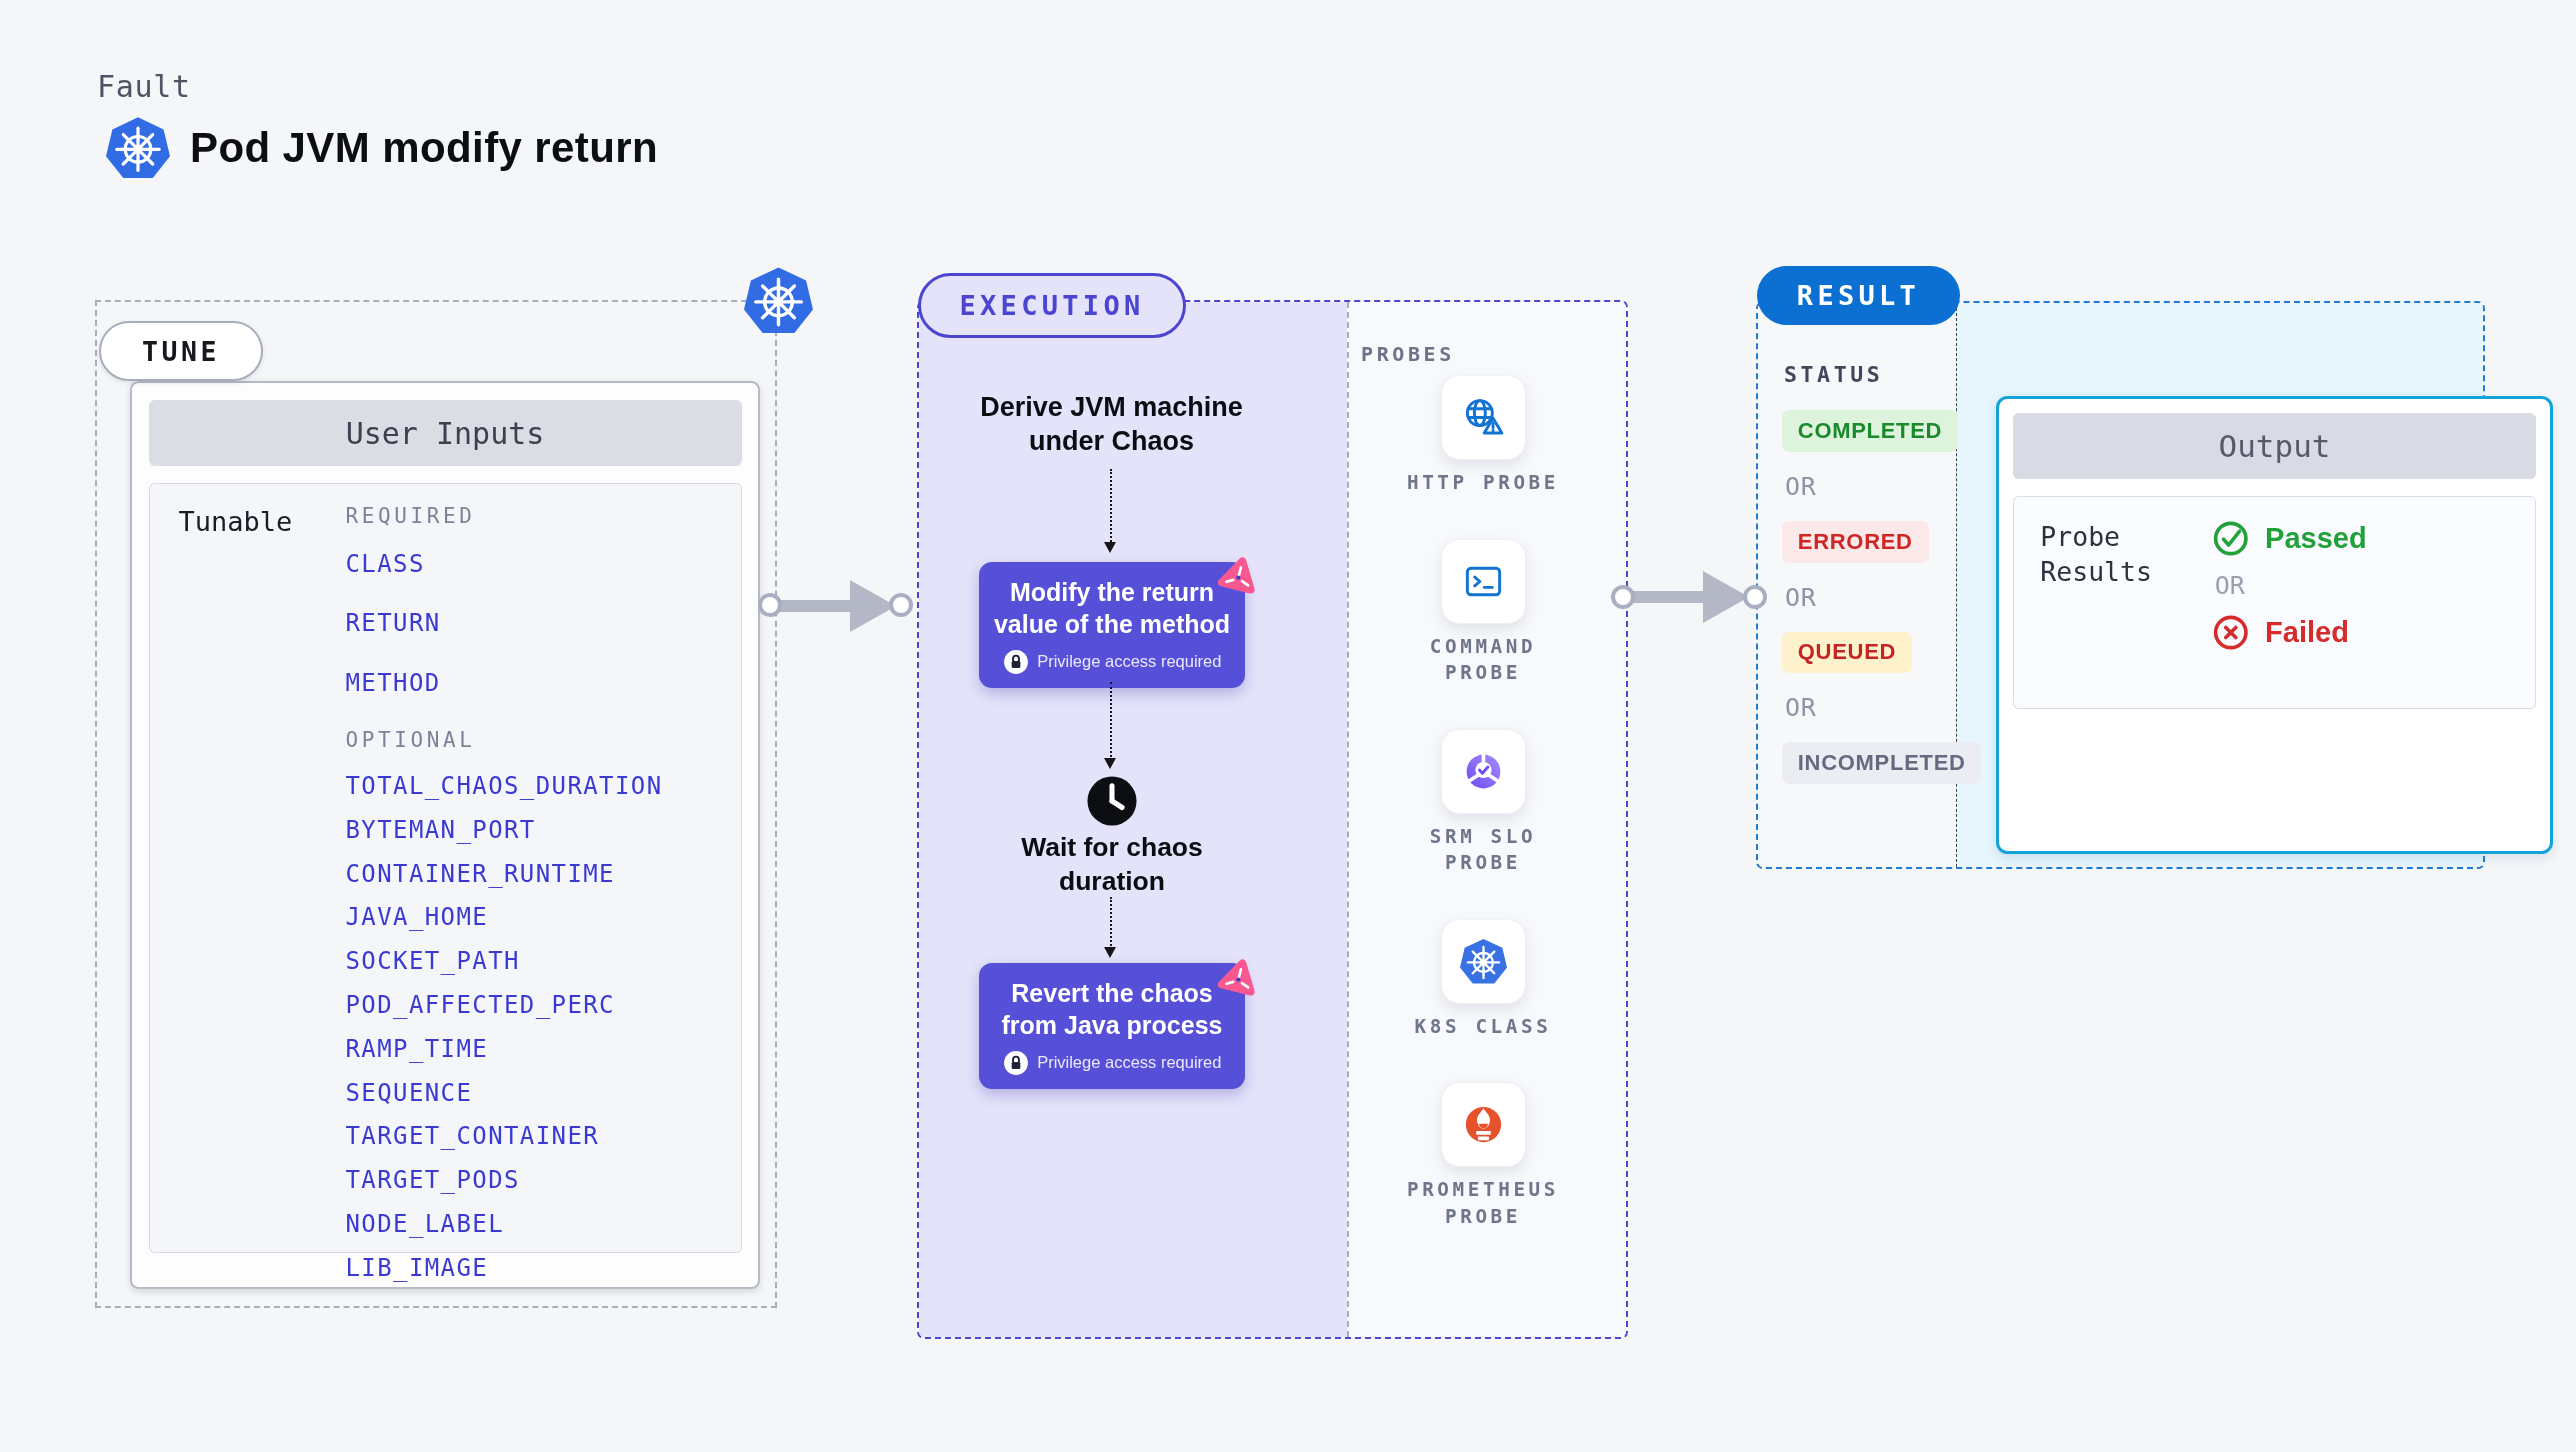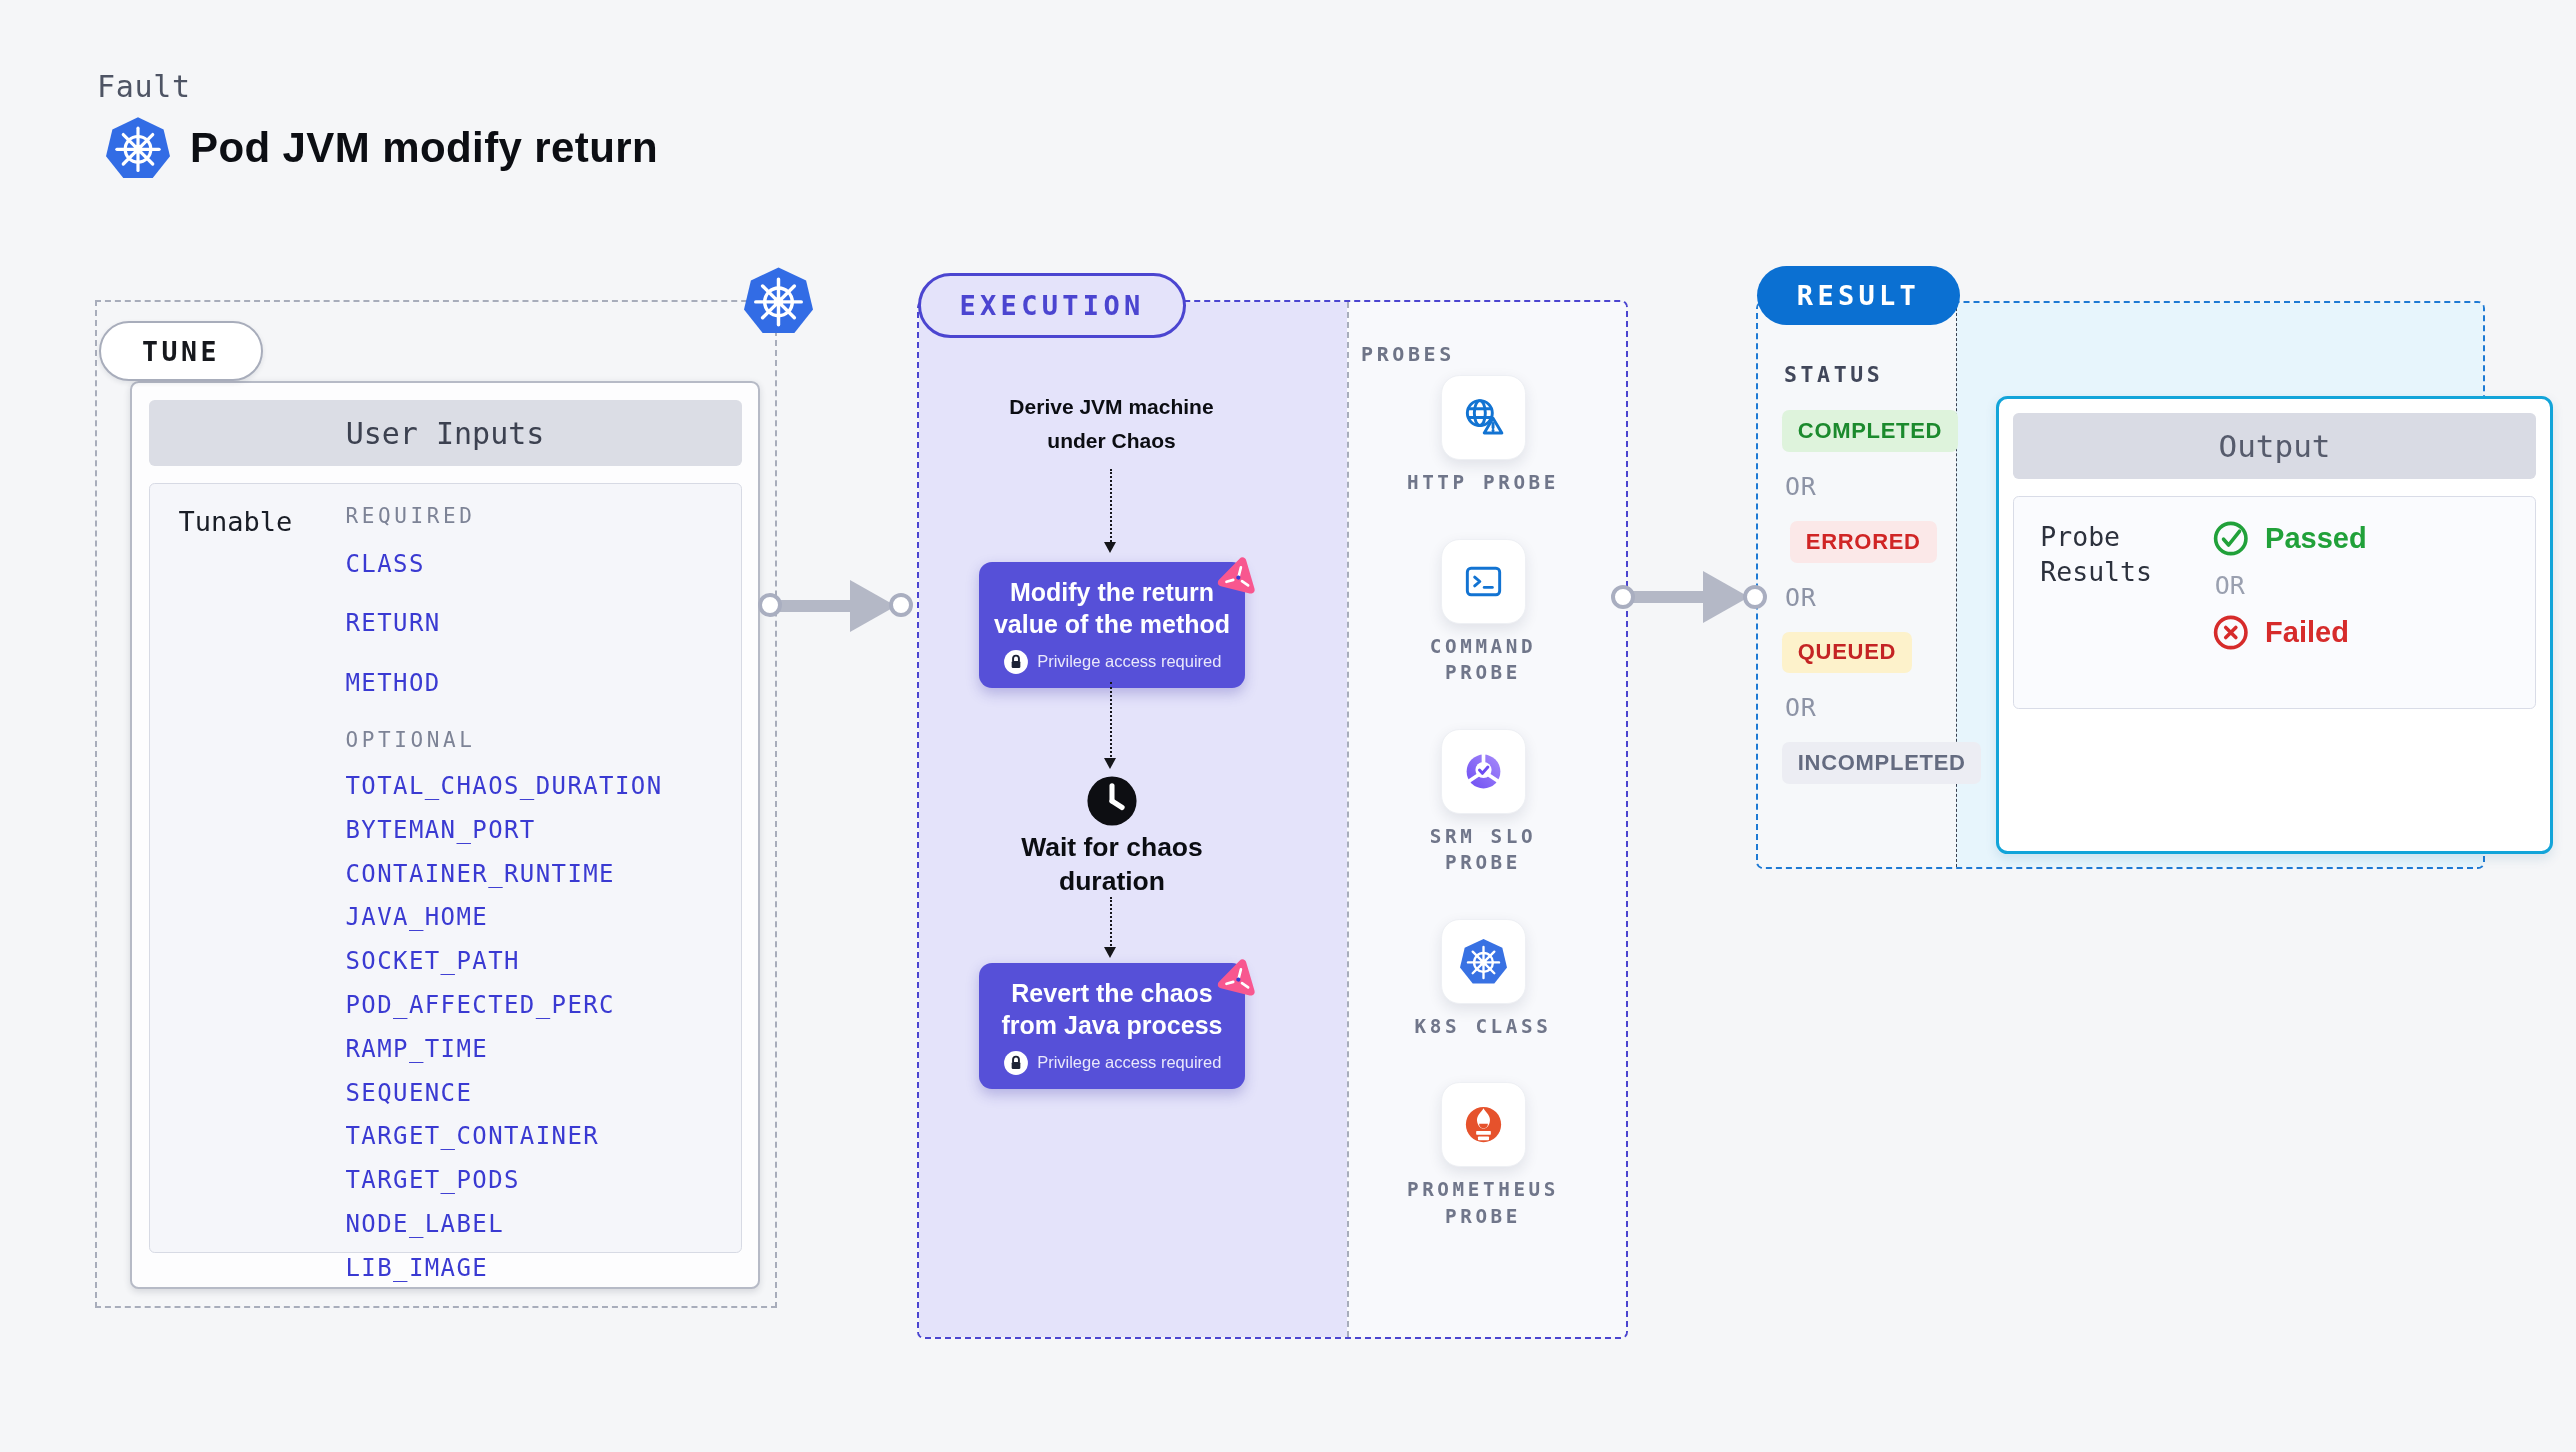--- a/index.html
+++ b/index.html
@@ -49,21 +49,21 @@
   .arrow-bar{position:absolute;height:11.5px;background:#b4b8c6;z-index:5;}
   .arrow-head{position:absolute;width:0;height:0;border-top:26px solid transparent;
         border-bottom:26px solid transparent;border-left:46px solid #b4b8c6;z-index:5;}
 
   
   .exec-box{left:917px;top:300px;width:711px;height:1039px;border:2.9px dashed #4b45d0;
         border-radius:7.2px;overflow:hidden;box-sizing:border-box;}
   .exec-lavender{position:absolute;left:0;top:0;bottom:0;width:428px;background:#e4e3fa;}
   .probes-panel{position:absolute;left:428px;right:0;top:0;bottom:0;background:#f8f9fc;
         border-left:2.1px dashed #a8adbb;}
-  .derive-text{left:943px;top:390px;width:337px;text-align:center;font-size:21px;
+  .derive-text{left:943px;top:390px;width:337px;text-align:center;font-size:27px;
         font-weight:700;color:#0b0d12;line-height:34px;z-index:4;}
   .dotted-arrow{position:absolute;width:0;border-left:2.9px dotted #15161a;z-index:4;}
   .dotted-arrow::after{content:"";position:absolute;bottom:-4.3px;left:-7.9px;
         border-left:6.4px solid transparent;border-right:6.4px solid transparent;
         border-top:11.5px solid #15161a;}
   .da1{left:1110px;top:469px;height:80px;}
   .da2{left:1110px;top:682px;height:83px;}
   .da3{left:1110px;top:897px;height:57px;}
   .action-box{position:absolute;width:266px;background:#5650d8;border-radius:13px;
         color:#fff;text-align:center;box-shadow:0 5.7px 13px rgba(60,55,170,.28);z-index:4;
@@ -100,21 +100,21 @@
   .status-panel{position:absolute;left:0;top:0;bottom:0;width:198px;background:#f6f8fa;}
   .output-panel{position:absolute;left:198px;right:0;top:0;bottom:0;background:#e7f5fc;
         border-left:1.4px dashed #3a4150;}
   .status-heading{left:1784px;top:362px;font-size:21.5px;font-weight:700;letter-spacing:3.6px;
         color:#41475a;z-index:4;}
   .status-list{left:1782px;top:410px;display:flex;flex-direction:column;align-items:flex-start;
         gap:18.6px;z-index:4;}
   .status-badge{font-size:22px;font-weight:700;padding:7.9px 15.8px;border-radius:7.2px;
         letter-spacing:0.7px;}
   .status-badge.completed{background:#def3dc;color:#1b8a2d;}
-  .status-badge.errored{background:#fbe8e8;color:#d02525;margin-left:8px;}
+  .status-badge.errored{background:#fbe8e8;color:#d02525;}
   .status-badge.queued{background:#fdf2cb;color:#c42424;}
   .status-badge.incompleted{background:#ecedf3;color:#646b80;}
   .status-badge.or{background:none;color:#8d94a6;font-weight:400;padding:1.4px 2.9px;
         font-family:"DejaVu Sans Mono","Liberation Mono",monospace;font-size:25px;}
 
   .output-card{left:1996px;top:396px;width:557px;height:458px;background:#ffffff;
         border:3.6px solid #12a4d9;border-radius:11.5px;box-sizing:border-box;
         padding:14.3px;z-index:4;box-shadow:0 4.3px 11.5px rgba(20,90,140,.12);}
   .output-header{height:66px;background:#d9dbe4;border-radius:5.7px;display:flex;
         align-items:center;justify-content:center;font-size:31px;color:#565b6c;}

